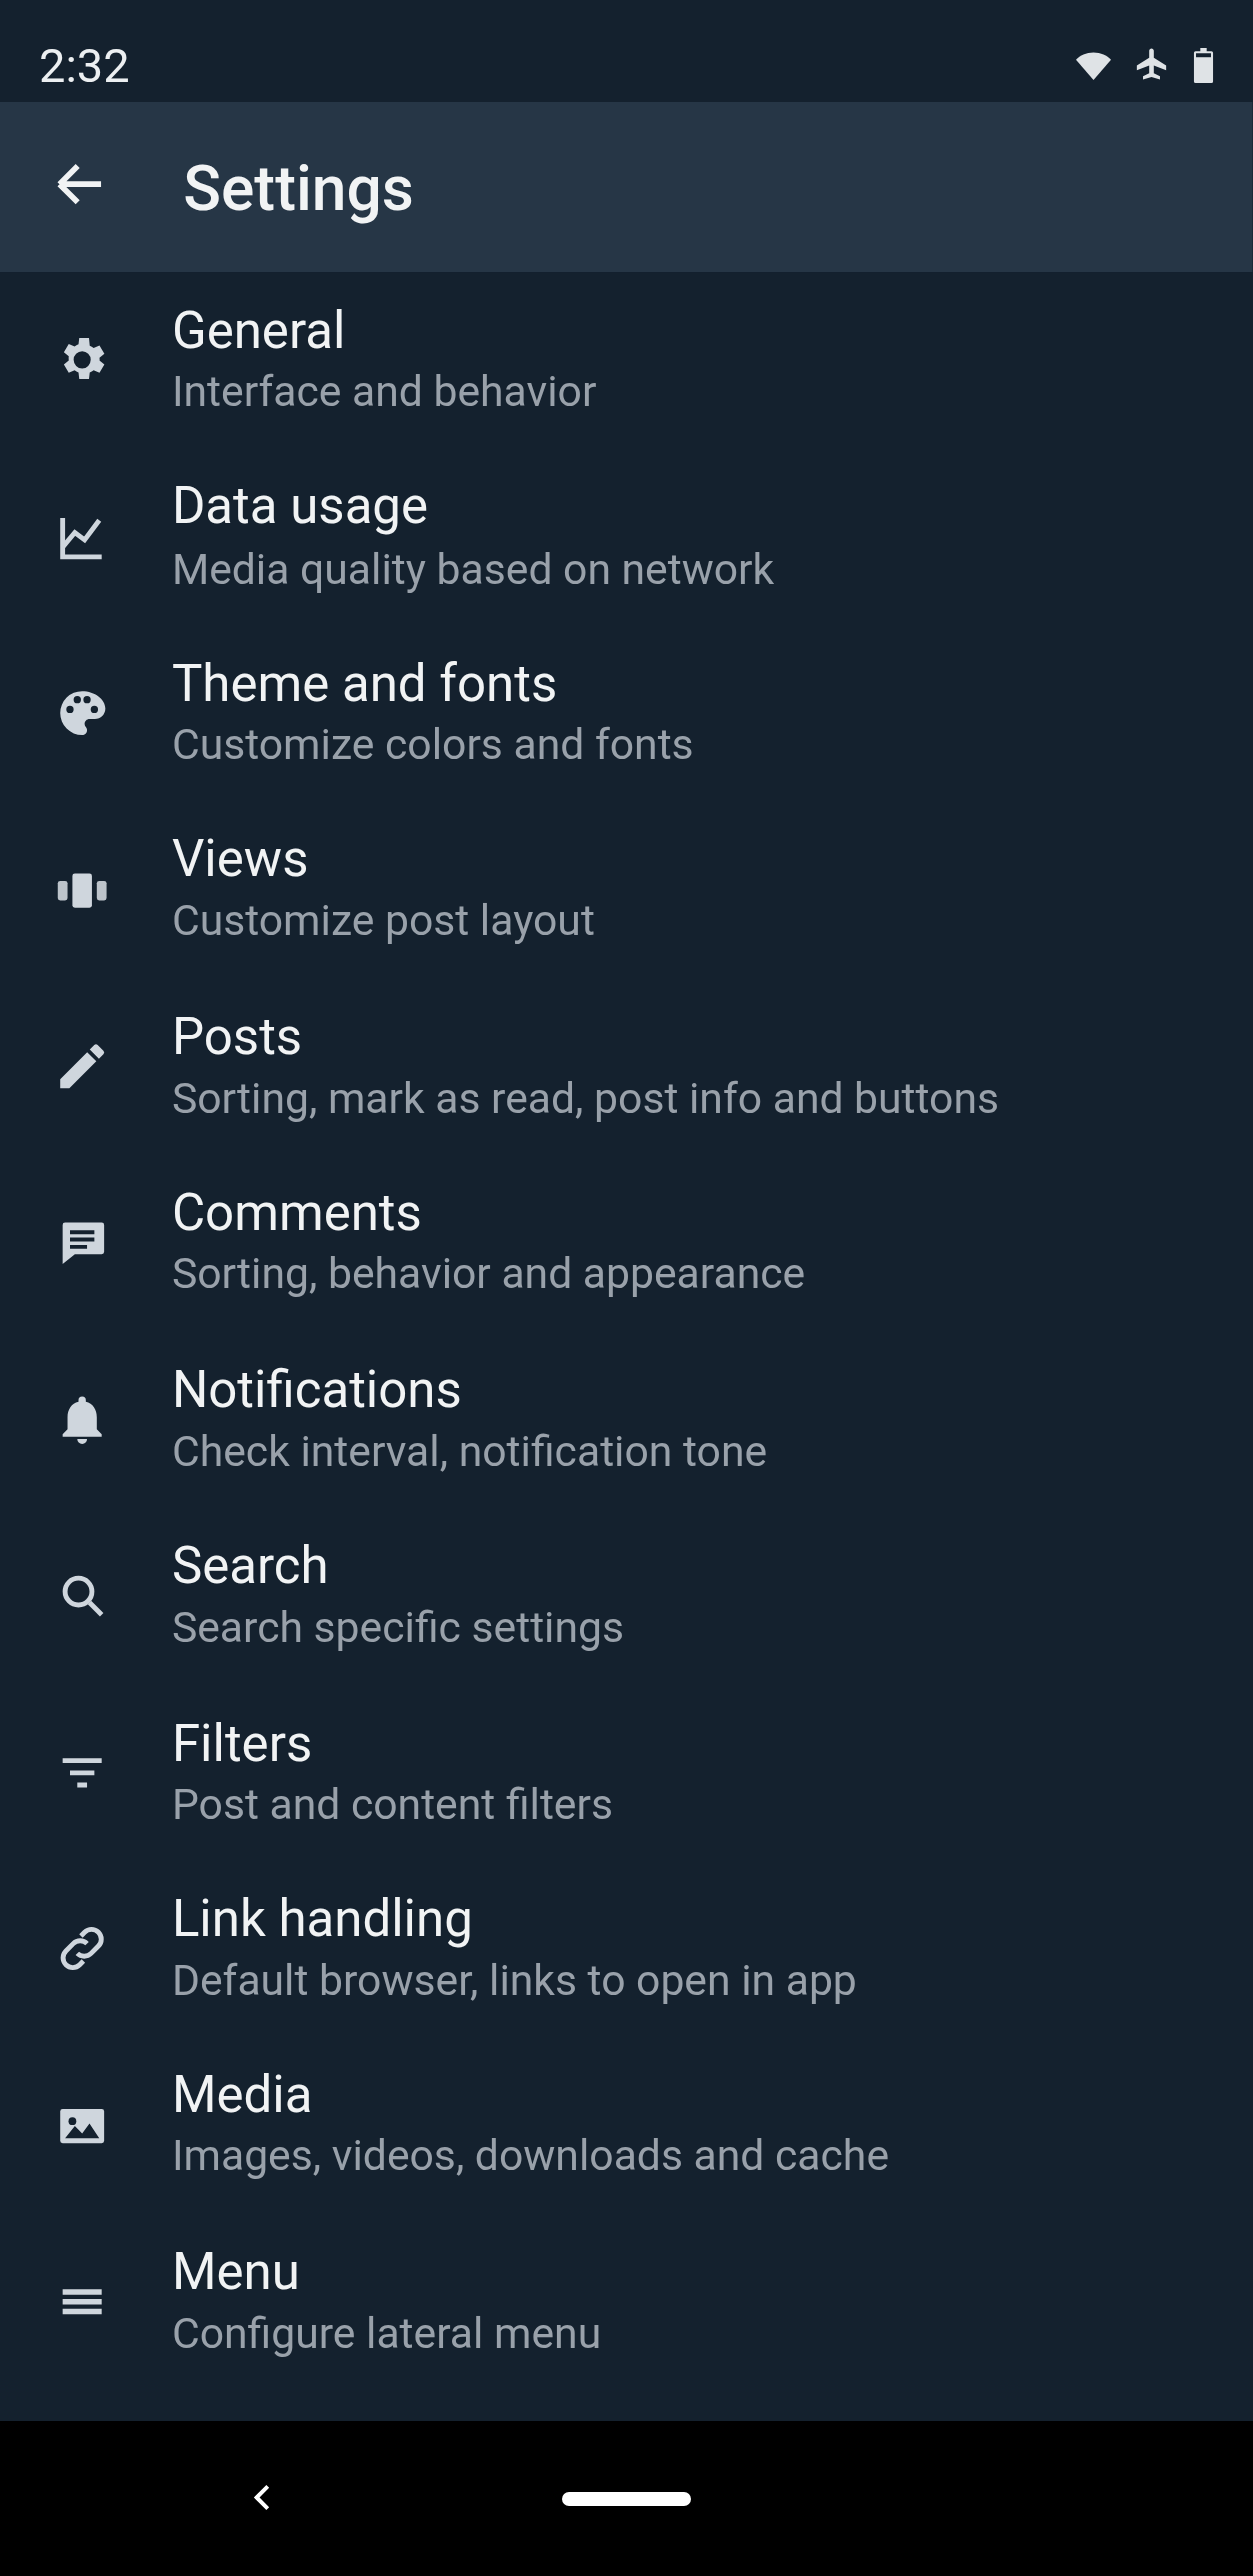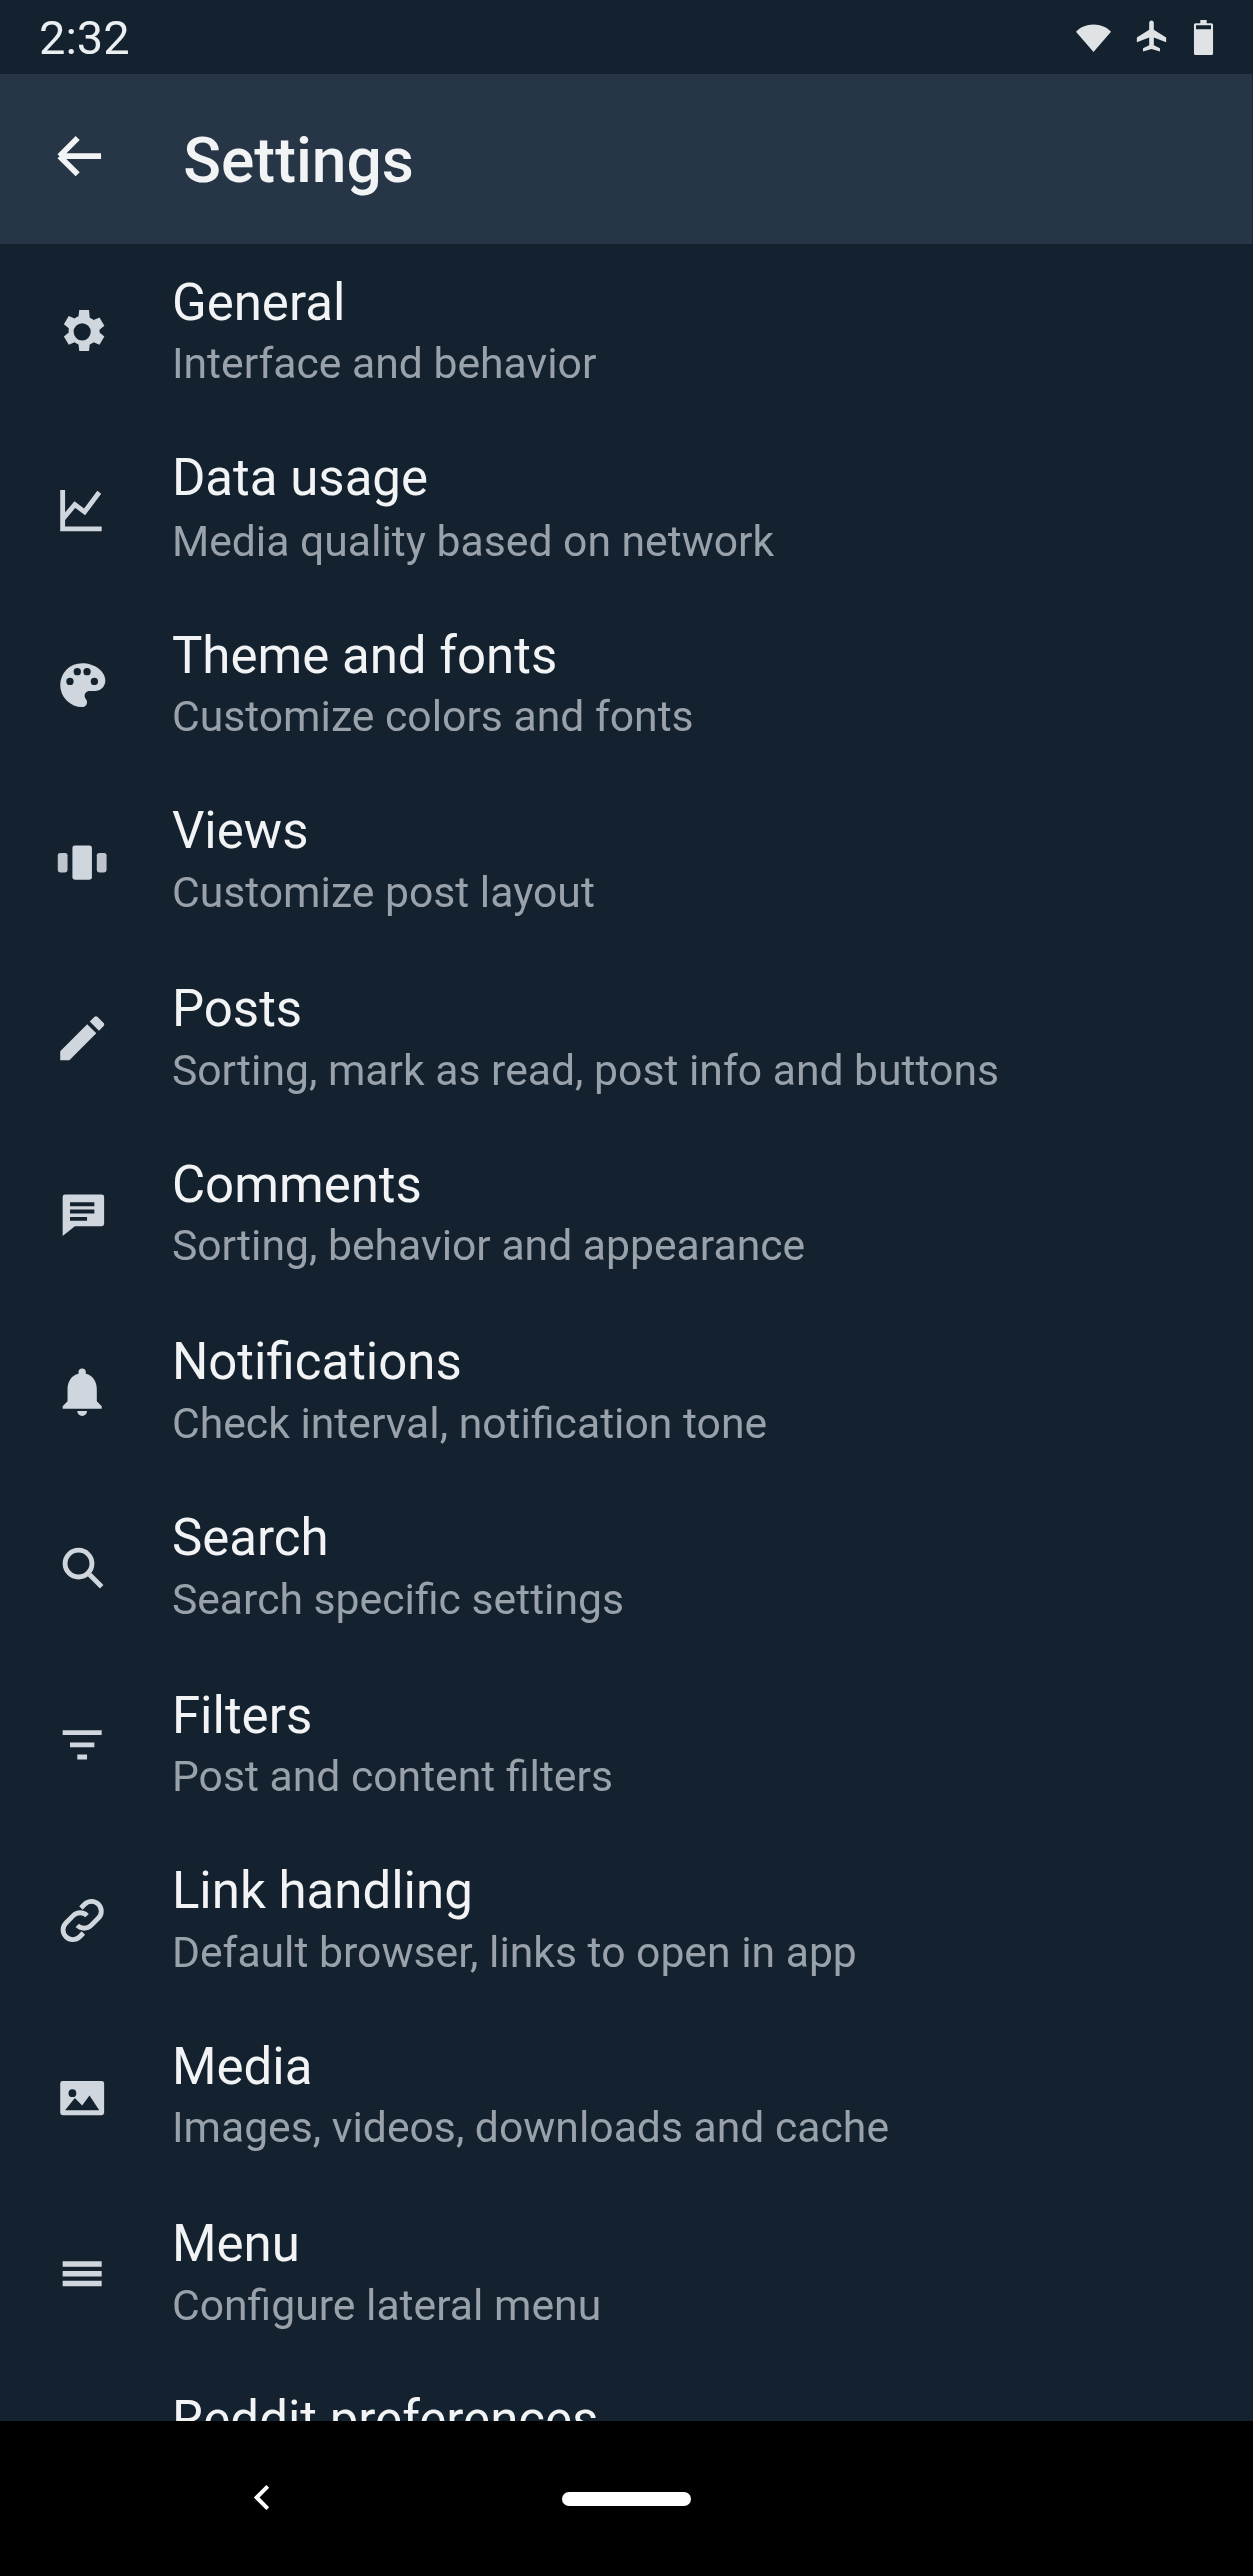--- a/index.html
+++ b/index.html
@@ -13,20 +13,21 @@
       overflow: hidden;
     }
     
     .status-bar {
       height: 74px;
       background: #14212e;
       display: flex;
       align-items: center;
       justify-content: space-between;
       padding: 0 39px 0 39px;
+      margin-top: 28px;
     }
     .status-time {
       font-size: 47px;
       color: #eceff1;
       font-weight: 400;
     }
     .status-icons {
       display: flex;
       align-items: center;
       gap: 22.6px;

